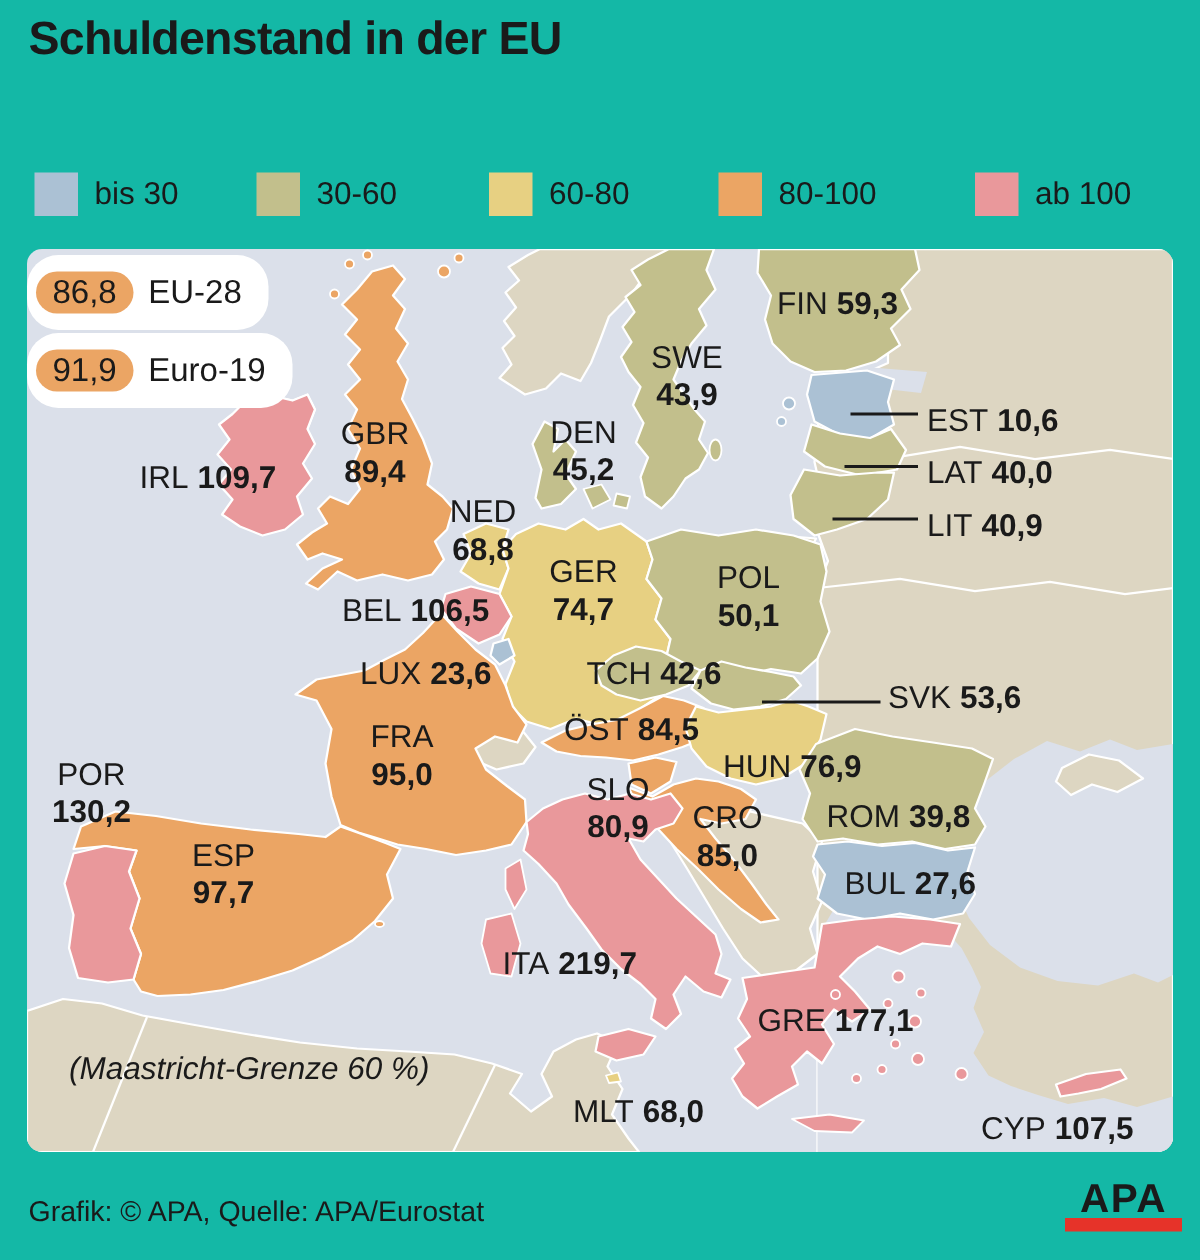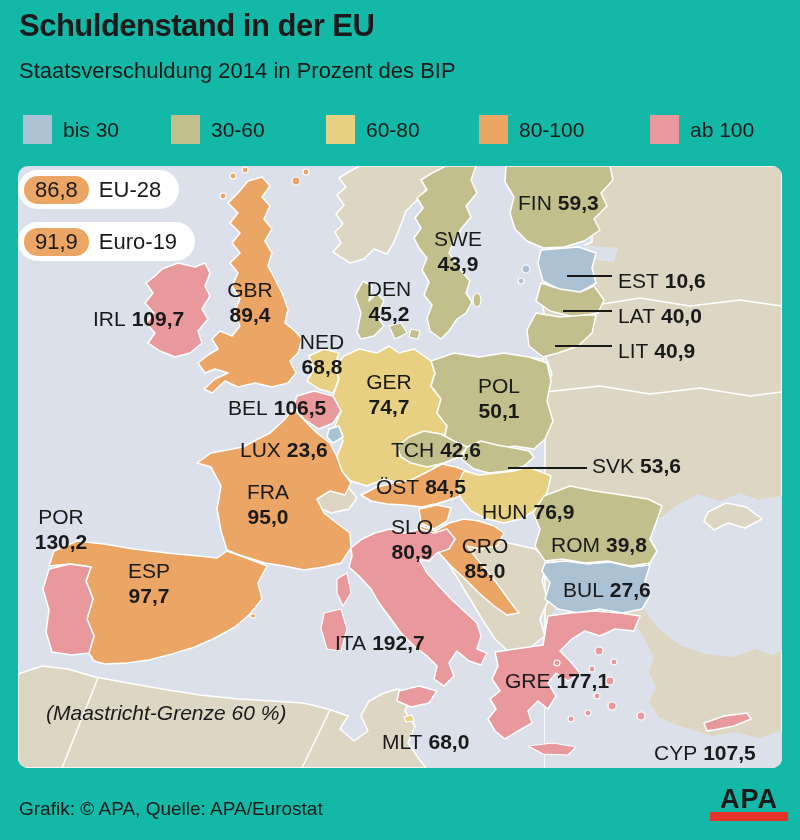--- a/index.html
+++ b/index.html
@@ -11,41 +11,40 @@
   .legend-swatch{position:absolute;top:0;width:29px;height:29px;}
   .legend-label{position:absolute;left:40px;top:3px;font-size:21px;white-space:nowrap;}
   .mapwrap{position:absolute;left:18px;top:166px;width:764px;height:602px;border-radius:10px;overflow:hidden;}
   .mapwrap svg{display:block;}
   .clabel{position:absolute;font-size:21px;white-space:nowrap;line-height:25px;}
   .clabel b{font-weight:700;}
   .clabel .code{margin-right:6px;}
   .stack{text-align:center;transform:translateX(-50%);}
   .stack .code{display:block;margin:0;text-align:center;}
   .stack b{display:block;}
-  .badge{position:absolute;left:18px;height:39px;background:#ffffff;border-radius:21px;
+  .badge{position:absolute;left:18px;height:50px;background:#ffffff;border-radius:21px;
          display:flex;align-items:center;padding:0 18px 0 6px;}
   .badge .pill{border-radius:15px;padding:1px 11px;font-size:22px;margin-right:10px;}
   .badge .blabel{font-size:22px;}
   .note{position:absolute;left:46px;top:701px;font-size:21px;font-style:italic;}
   .footer{position:absolute;left:19px;top:798px;font-size:19px;}
   .apalogo{position:absolute;right:12px;top:786px;width:78px;text-align:center;}
   .apalogo .apatxt{font-size:27px;font-weight:700;letter-spacing:1px;line-height:26px;}
   .apalogo .apabar{height:9px;margin-top:0px;}
   svg .land{stroke:#ffffff;stroke-width:1.5;stroke-linejoin:round;}
   svg .thin{stroke:#ffffff;stroke-width:1.2;stroke-linejoin:round;}
   svg .borderline{fill:none;stroke:#ffffff;stroke-width:1.5;}
   svg .conn{stroke:#1a1a1a;stroke-width:2;}
 </style>
 </head>
 <body>
 
 <div class="page">
 
   <div class="title">Schuldenstand in der EU</div>
-  <div class="subtitle">Staatsverschuldung 2014 in Prozent des BIP</div>
 
   <div id="legend">
       <div class="legend-item" style="left: 23px;">
         <span class="legend-swatch" style="background: rgb(171, 193, 212);"></span>
         <span class="legend-label">bis 30</span>
       </div>
       <div class="legend-item" style="left: 171px;">
         <span class="legend-swatch" style="background: rgb(194, 191, 140);"></span>
         <span class="legend-label">30-60</span>
       </div>
@@ -264,21 +263,21 @@
       <div class="clabel" style="left: 551px; top: 532px;"><span class="code">ROM</span><b>39,8</b></div>
       <div class="clabel stack" style="left: 485px; top: 533px;">
         <span class="code">CRO</span>
         <b>85,0</b>
       </div>
       <div class="clabel stack" style="left: 149px; top: 558px;">
         <span class="code">ESP</span>
         <b>97,7</b>
       </div>
       <div class="clabel" style="left: 563px; top: 577px;"><span class="code">BUL</span><b>27,6</b></div>
-      <div class="clabel" style="left: 335px; top: 630px;"><span class="code">ITA</span><b>192,7</b></div>
+      <div class="clabel" style="left: 335px; top: 630px;"><span class="code">ITA</span><b>219,7</b></div>
       <div class="clabel" style="left: 505px; top: 668px;"><span class="code">GRE</span><b>177,1</b></div>
       <div class="clabel" style="left: 382px; top: 729px;"><span class="code">MLT</span><b>68,0</b></div>
       <div class="clabel" style="left: 654px; top: 740px;"><span class="code">CYP</span><b>107,5</b></div>
     </div>
 
   <div class="note">(Maastricht-Grenze 60 %)</div>
   <div class="footer">Grafik: © APA, Quelle: APA/Eurostat</div>
   <div class="apalogo">
     <div class="apatxt">APA</div>
     <div class="apabar" style="background: rgb(230, 51, 41);"></div>

